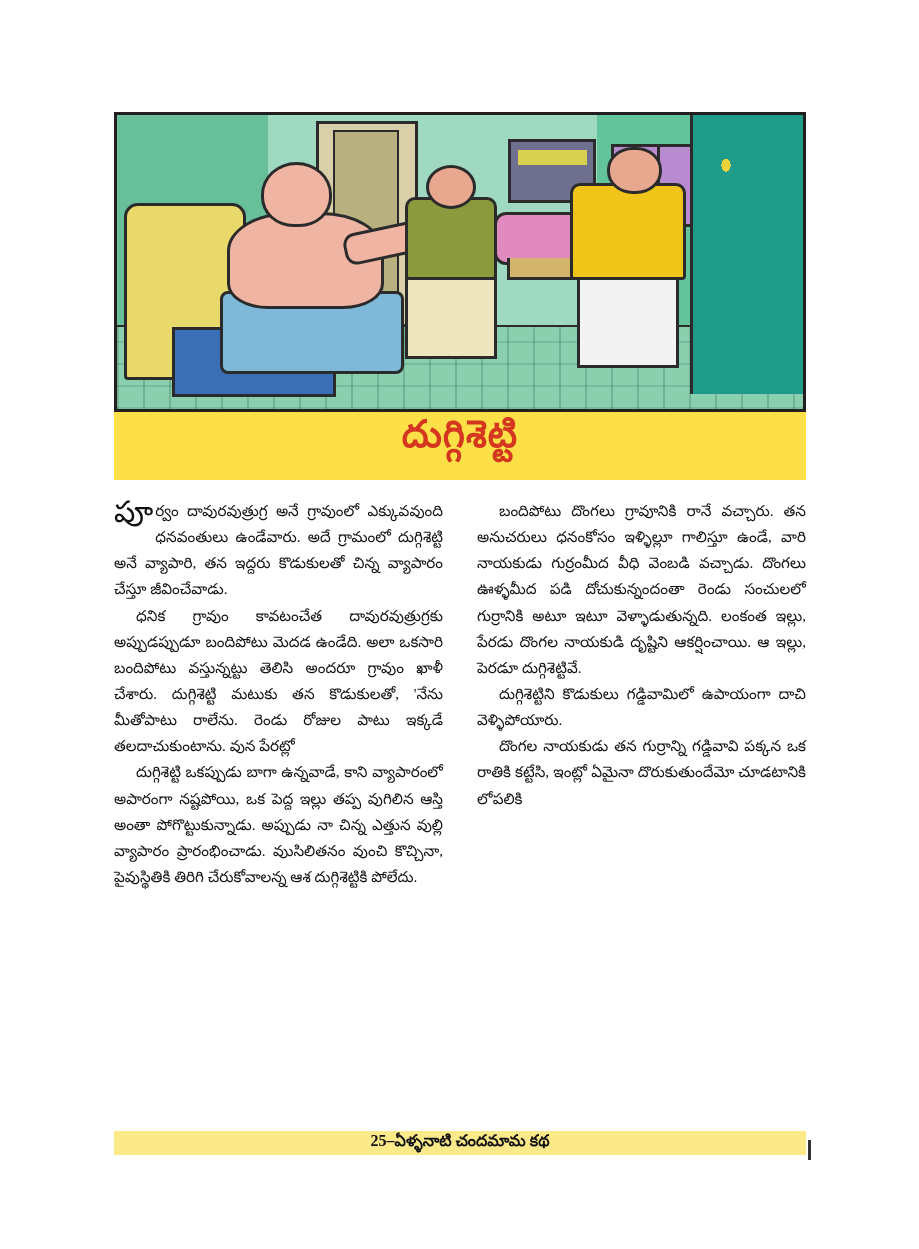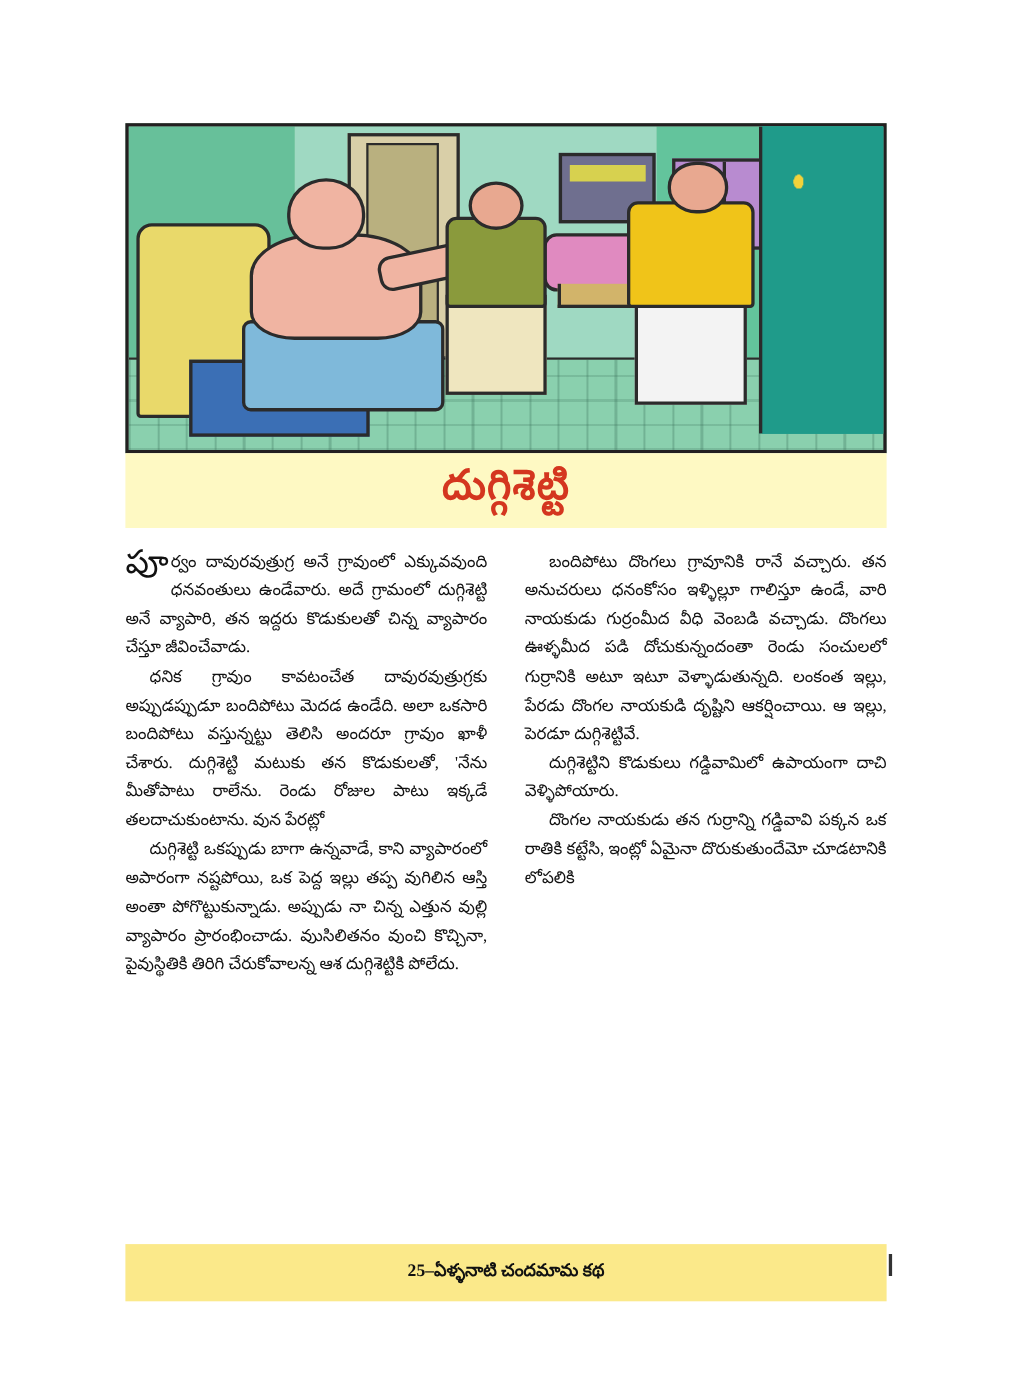--- a/index.html
+++ b/index.html
@@ -150,23 +150,22 @@
     background: #f3f3f3; border: 3px solid #2b2b2b;
   }
 
   
   .title-band {
     position: absolute;
     left: 114px;
     top: 412px;
     width: 692px;
     height: 68px;
-    background: #fef9c3;
+    background: #fde047;
     display: flex;
-    align-items: center;
     justify-content: center;
     box-sizing: border-box;
   }
   .title-text {
     font-family: "Liberation Serif", serif;
     font-size: 38px;
     color: #d4361f;
     font-weight: bold;
     letter-spacing: 1px;
   }
@@ -207,21 +206,21 @@
     padding-right: 2px;
     color: #111111;
   }
 
   
   .footer-band {
     position: absolute;
     left: 114px;
     top: 1131px;
     width: 692px;
-    height: 52px;
+    height: 24px;
     background: #fbe98a;
     display: flex;
     align-items: center;
     justify-content: center;
     text-align: right;
   }
   .footer-text {
     font-family: "Liberation Serif", serif;
     font-size: 16px;
     color: #111111;

